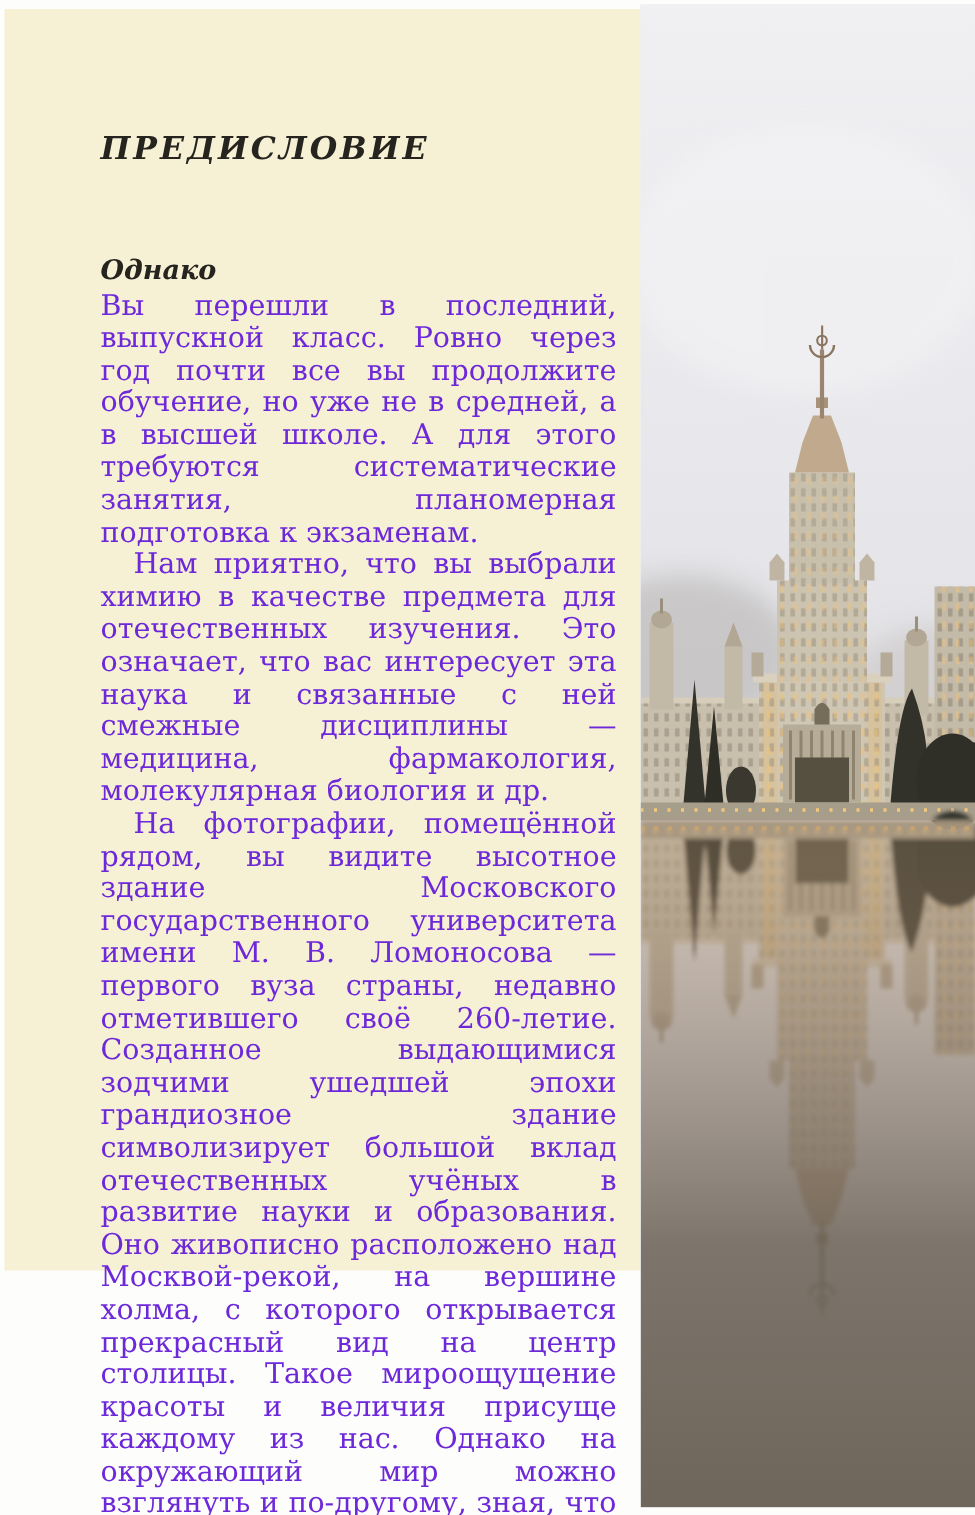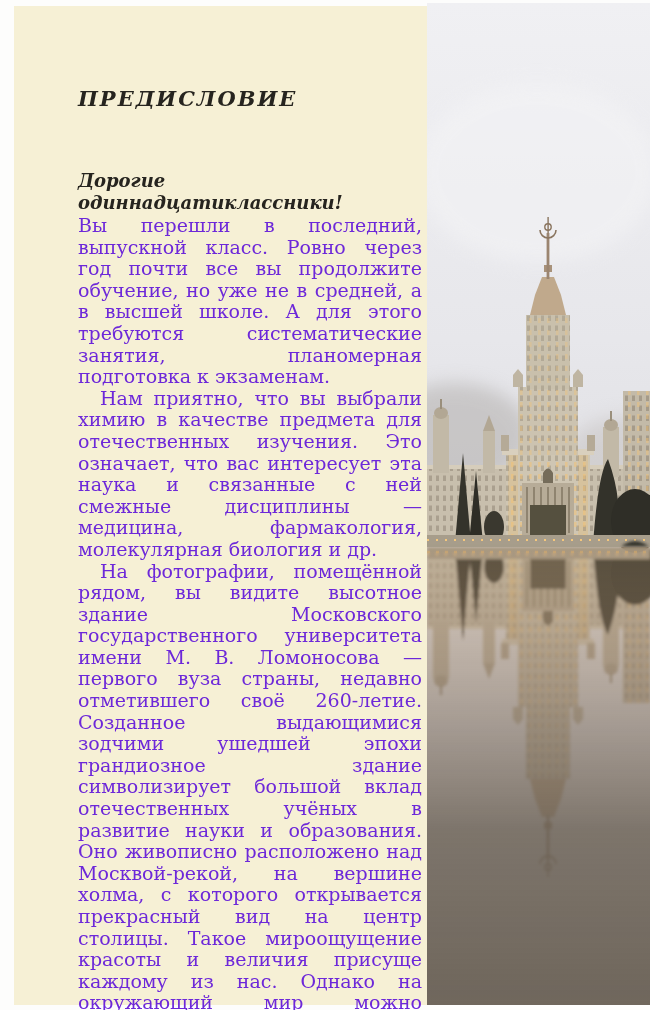--- a/index.html
+++ b/index.html
@@ -10,23 +10,22 @@
     overflow: hidden;
   }
   .page {
     position: relative;
     width: 650px; height: 1010px;
     background: #fdfdfc;
   }
   .cream-panel {
     position: absolute;
     left: 3px; top: 6px;
-    width: 424px; height: 999px;
+    width: 424px; height: 841px;
     background: #f6f0d5;
-    margin-left: 11px;
   }
   .photo-panel {
     position: absolute;
     left: 427px; top: 3px;
     width: 223px; height: 1002px;
     overflow: hidden;
     background: #e8e8ec;
   }
   .photo-panel svg { display: block; }
   .content {
@@ -64,22 +63,21 @@
 </style>
 </head>
 <body>
 
 <div class="page">
 
   <div class="cream-panel">
     <div class="content">
       <h1 class="chapter-title">ПРЕДИСЛОВИЕ</h1>
       <div class="salutation">
-        <div>Дорогие</div>
-        <div>одиннадцатиклассники!</div>
+        <div>Однако</div>
       </div>
       <div class="body-text">
         <p>Вы перешли в последний, выпускной класс. Ровно через год почти все вы продолжите обучение, но уже не в средней, а в высшей школе. А для этого требуются систематические занятия, планомерная подготовка к экзаменам.</p>
         <p class="indent">Нам приятно, что вы выбрали химию в качестве предмета для отечественных изучения. Это означает, что вас интересует эта наука и связанные с ней смежные дисциплины — медицина, фармакология, молекулярная биология и др.</p>
         <p class="indent">На фотографии, помещённой рядом, вы видите высотное здание Московского государственного университета имени М. В. Ломоносова — первого вуза страны, недавно отметившего своё 260-летие. Созданное выдающимися зодчими ушедшей эпохи грандиозное здание символизирует большой вклад отечественных учёных в развитие науки и образования. Оно живописно расположено над Москвой-рекой, на вершине холма, с которого открывается прекрасный вид на центр столицы. Такое мироощущение красоты и величия присуще каждому из нас. Однако на окружающий мир можно взглянуть и по-другому, зная, что он состоит из веществ. Интересно, сколько химических соединений вы видите на этой фотографии? Какие вещества входят в состав кирпича и цемента, из которых построено здание? Из какого материала выполнен шпиль, отлита монументальная скульптура, украшающая портик? Что придаёт зелёный цвет траве и листве?</p>
       </div>
     </div>
   </div>
 
   <div class="photo-panel">

